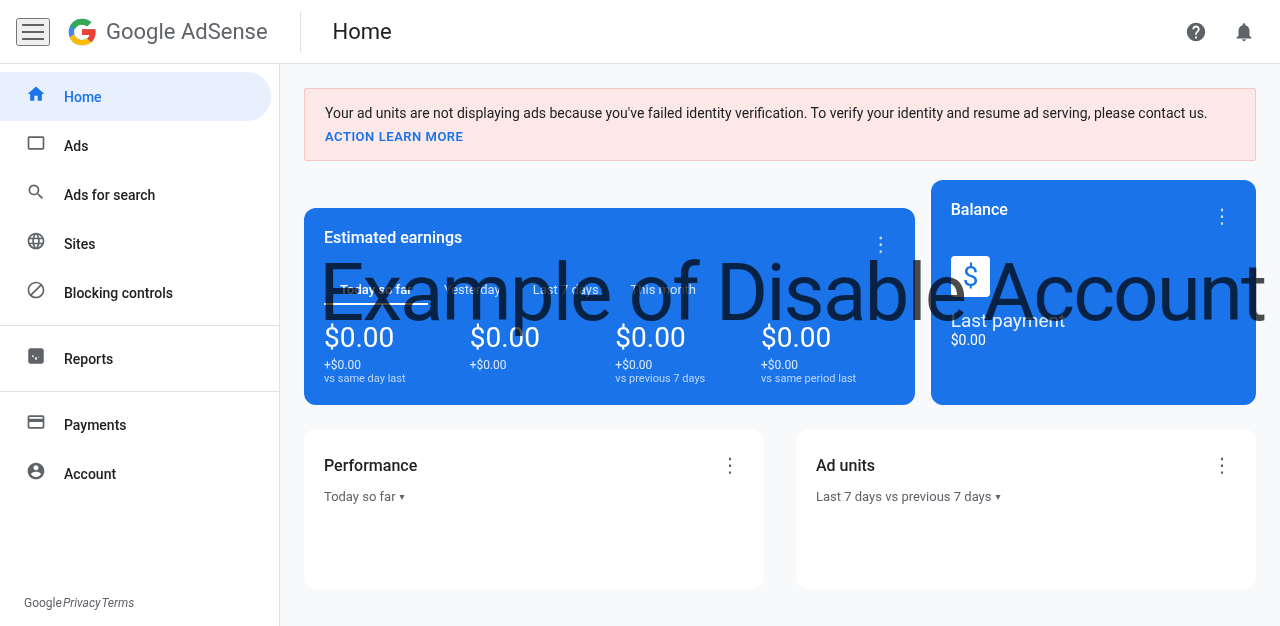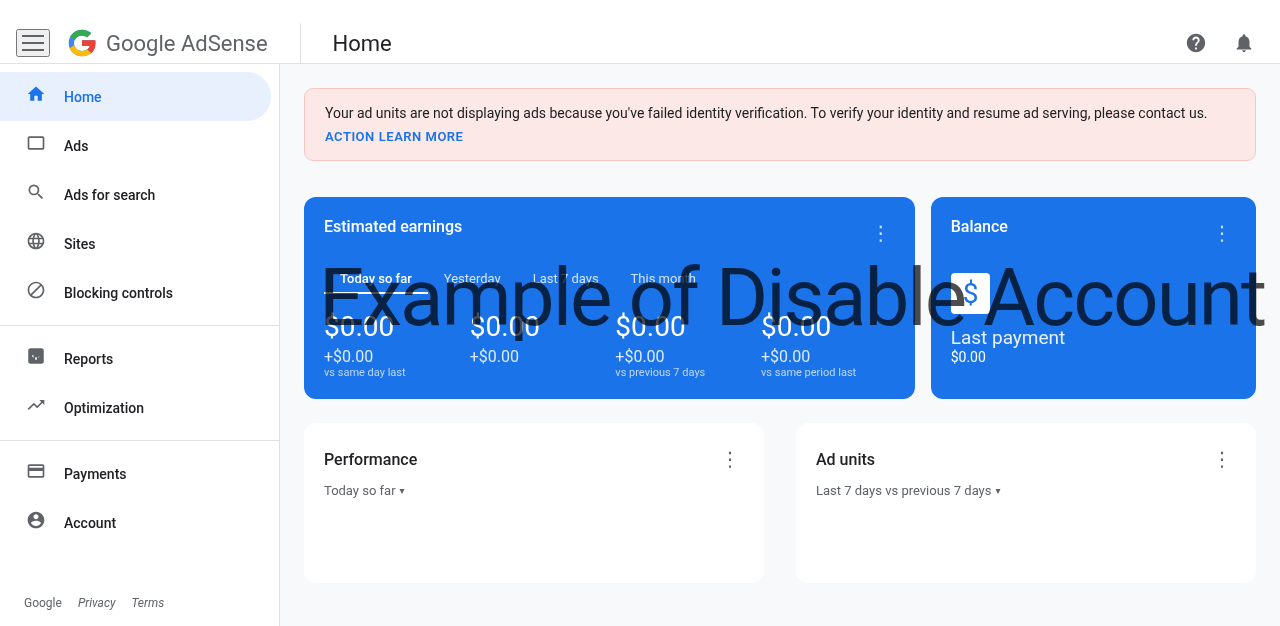--- a/index.html
+++ b/index.html
@@ -1,20 +1,20 @@
 <!DOCTYPE html>
 <html><head>
   <meta charset="utf-8">
   <style>
     * { margin: 0; padding: 0; box-sizing: border-box; }
     body { font-family: 'Roboto', Arial, sans-serif; background: #f1f3f4; display: flex; flex-direction: column; height: 626px; overflow: hidden; }
 
     
     .header {
-      display: flex; align-items: flex-end; background: #fff;
+      display: flex; align-items: center; background: #fff;
       height: 64px; padding: 0 16px;
       border-bottom: 1px solid #e0e0e0;
       position: fixed; top: 0; left: 0; right: 0; z-index: 100;
     }
     .header-left { display: flex; align-items: center; gap: 16px; }
     .hamburger { display: flex; flex-direction: column; gap: 5px; cursor: pointer; padding: 4px; }
     .hamburger span { width: 22px; height: 2px; background: #5f6368; display: block; }
     .logo { display: flex; align-items: center; gap: 8px; text-decoration: none; }
     .logo-icon { width: 32px; height: 32px; }
     .logo-text { font-size: 22px; color: #5f6368; font-weight: 400; }
@@ -37,30 +37,30 @@
       display: flex; align-items: center; gap: 16px;
       padding: 12px 24px; cursor: pointer; border-radius: 0 24px 24px 0;
       margin-right: 8px; color: #202124; font-size: 14px; font-weight: 500;
       position: relative;
     }
     .sidebar-item.active { background: #e8f0fe; color: #1a73e8; }
     .sidebar-item.active .sidebar-icon { color: #1a73e8; }
     .sidebar-icon { font-size: 20px; color: #5f6368; width: 24px; text-align: center; }
     .sidebar-label { flex: 1; }
     .sidebar-divider { height: 1px; background: #e0e0e0; margin: 8px 0; }
-    .sidebar-footer { padding: 8px 24px; font-size: 12px; color: #5f6368; display: flex; gap: 16px; margin-top: auto; align-items: center; }
+    .sidebar-footer { padding: 8px 24px; font-size: 12px; color: #5f6368; display: flex; gap: 1px; margin-top: auto; align-items: center; }
     .sidebar-footer a { color: #5f6368; text-decoration: none; font-style: italic; }
 
     
     .main { flex: 1; overflow-y: auto; padding: 24px; background: #f8f9fa; }
 
     
     .alert-banner {
       background: #fce8e6; border: 1px solid #f5c6c2;
-      border-radius: 9px; padding: 16px 20px; margin-bottom: 36px;
+      border-radius: 2px; padding: 16px 20px; margin-bottom: 19px;
       display: flex; flex-direction: column; gap: 8px;
     }
     .alert-text { font-size: 14px; color: #202124; }
     .alert-actions { display: flex; gap: 4px; }
     .alert-link { font-size: 13px; font-weight: 600; color: #1a73e8; cursor: pointer; text-decoration: none; letter-spacing: 0.5px; }
 
     
     .watermark-overlay {
       position: absolute; top: 50%; left: 50%; transform: translate(-50%, -50%);
       font-size: 80px; font-weight: 400; color: rgba(0,0,0,0.7);
@@ -68,35 +68,35 @@
       letter-spacing: -2px;
       margin-left: 12px;
     }
 
     
     .cards-row { display: flex; gap: 16px; margin-bottom: 24px; position: relative; }
 
     
     .earnings-card {
       background: #1a73e8; border-radius: 12px; padding: 20px;
-      flex: 2; color: #fff; position: relative; min-height: 180px;
+      flex: 2; color: #fff; position: relative; min-height: 180px; margin-top: 28px;
     }
     .card-header { display: flex; justify-content: space-between; align-items: flex-start; margin-bottom: 16px; }
     .card-title { font-size: 16px; font-weight: 500; }
     .card-menu-btn { background: transparent; border: none; color: rgba(255,255,255,0.8); cursor: pointer; font-size: 20px; padding: 4px; border-radius: 50%; }
     .earnings-tabs { display: flex; gap: 0; margin-bottom: 16px; }
     .earnings-tab {
       padding: 6px 16px; font-size: 13px; color: rgba(255,255,255,0.8);
       cursor: pointer; border-bottom: 2px solid transparent;
     }
     .earnings-tab.active { color: #fff; border-bottom-color: #fff; font-weight: 500; }
     .earnings-values { display: grid; grid-template-columns: repeat(4, 1fr); gap: 12px; }
     .earnings-col { display: flex; flex-direction: column; }
     .earnings-amount { font-size: 28px; font-weight: 400; }
-    .earnings-change { font-size: 16px; color: rgba(255,255,255,0.85); margin-top: 4px; }
+    .earnings-change { font-size: 12px; color: rgba(255,255,255,0.85); margin-top: 4px; }
     .earnings-compare { font-size: 11px; color: rgba(255,255,255,0.7); }
 
     
     .balance-card {
       background: #1a73e8; border-radius: 12px; padding: 20px;
       flex: 1; color: #fff; position: relative;
     }
     .balance-amount-box {
       background: #fff; border-radius: 4px; padding: 4px 12px;
       margin-top: 8px; margin-bottom: 12px; display: inline-block;
@@ -207,28 +207,20 @@
     <div class="sidebar-item">
       <span class="sidebar-icon">
         <svg width="20" height="20" viewBox="0 0 24 24" fill="#5f6368">
             <path d="M19 3H5c-1.1 0-2 .9-2 2v14c0 1.1.9 2 2 2h14c1.1 0 2-.9 2-2V5c0-1.1-.9-2-2-2zm-7 14l-5-5 1.41-1.41L12 14.17l7.59-7.59L21 8l-9 9z"></path>
             <path d="M19 3H5c-1.1 0-2 .9-2 2v14c0 1.1.9 2 2 2h14c1.1 0 2-.9 2-2V5c0-1.1-.9-2-2-2zM9 17H7v-7h2v7zm4 0h-2V7h2v10zm4 0h-2v-4h2v4z"></path>
           </svg>
       </span>
       <span class="sidebar-label">Reports</span>
     </div>
 
-    <div class="sidebar-item">
-      <span class="sidebar-icon">
-        <svg width="20" height="20" viewBox="0 0 24 24" fill="#5f6368">
-            <path d="M16 6l2.29 2.29-4.88 4.88-4-4L2 16.59 3.41 18l6-6 4 4 6.3-6.29L22 12V6z"></path>
-          </svg>
-      </span>
-      <span class="sidebar-label">Optimization</span>
-    </div>
     <div class="sidebar-divider"></div>
 
     <div class="sidebar-item">
       <span class="sidebar-icon">
         <svg width="20" height="20" viewBox="0 0 24 24" fill="#5f6368">
             <path d="M20 4H4c-1.11 0-2 .89-2 2v12c0 1.11.89 2 2 2h16c1.11 0 2-.89 2-2V6c0-1.11-.89-2-2-2zm0 14H4v-6h16v6zm0-10H4V6h16v2z"></path>
           </svg>
       </span>
       <span class="sidebar-label">Payments</span>
     </div>

